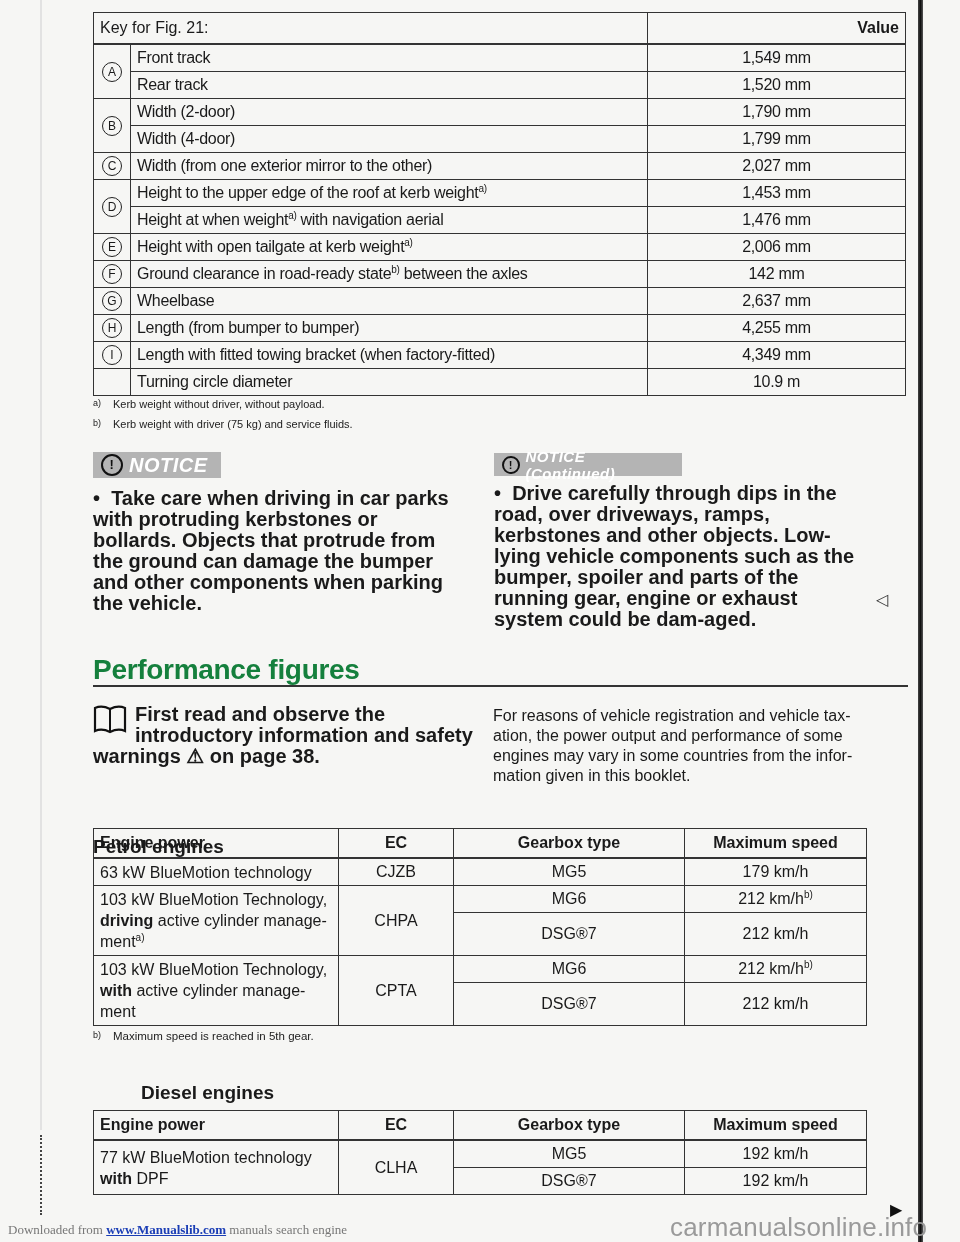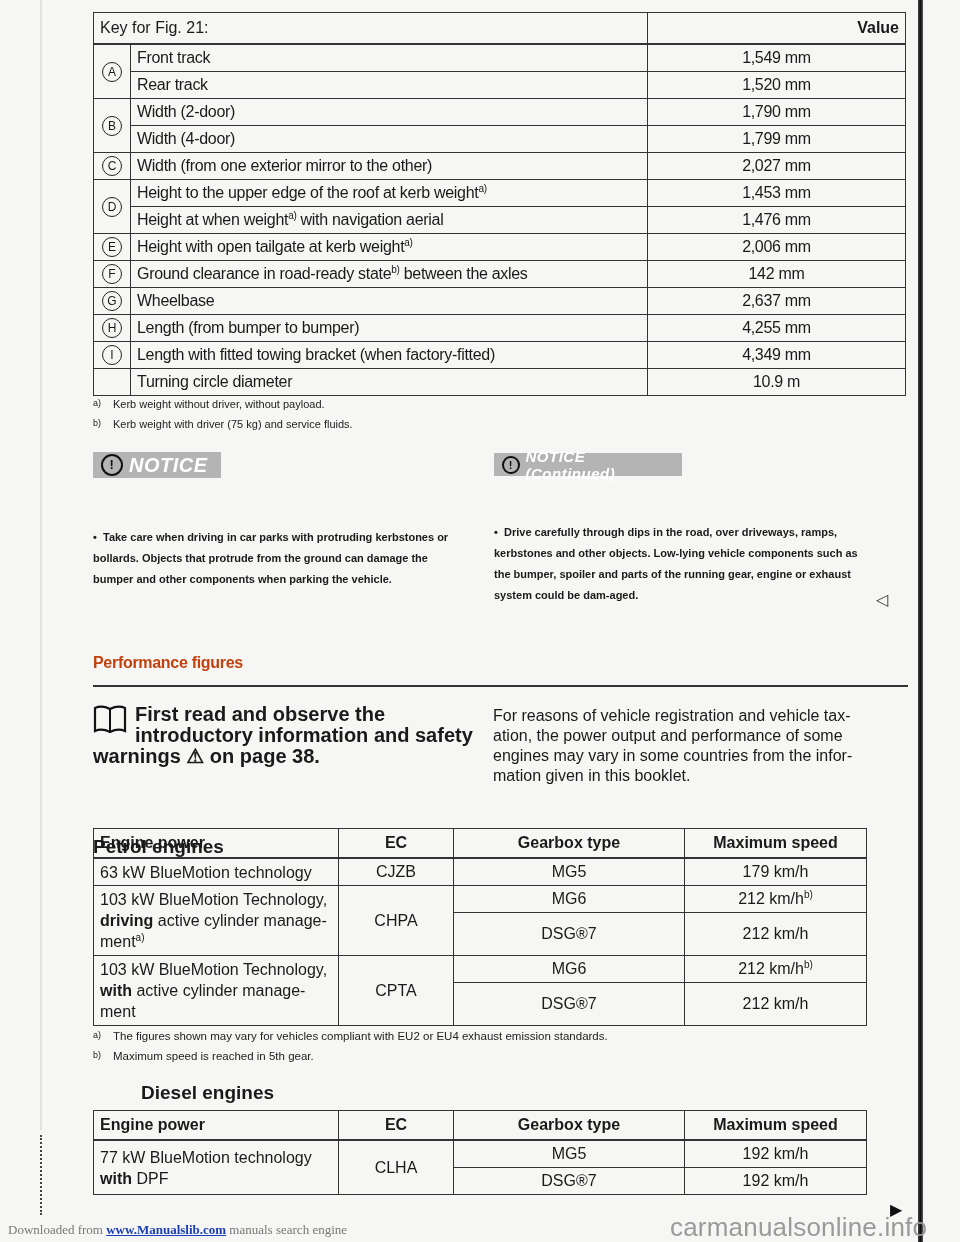--- a/index.html
+++ b/index.html
@@ -53,28 +53,28 @@
     color: #fff; font-weight: bold; font-style: italic;
     display: flex; align-items: center; padding: 0 8px; font-size: 20px;
     letter-spacing: 0.5px;
   }
   .notice-badge .excl {
     display: inline-block; width: 18px; height: 18px; border: 2px solid #111;
     border-radius: 50%; color: #111; font-size: 13px; font-style: normal;
     text-align: center; line-height: 18px; margin-right: 6px;
   }
   .notice-text {
-    position: absolute; font-size: 11px; font-weight: bold; line-height: 21px; margin-top: 39px;
+    position: absolute; font-size: 20px; font-weight: bold; line-height: 21px;
   }
 
   .back-arrow { position: absolute; left: 876px; top: 590px; font-size: 16px; color: #333; }
 
   .section-title {
-    position: absolute; left: 93px; top: 654px; font-size: 16px;
-    font-weight: bold; color: #c2410c; letter-spacing: -0.3px;
+    position: absolute; left: 93px; top: 654px; font-size: 28px;
+    font-weight: bold; color: #15803d; letter-spacing: -0.3px;
   }
   .section-rule {
     position: absolute; left: 93px; top: 685px; width: 815px; height: 2px; background: #333;
   }
   .intro-left {
     position: absolute; left: 93px; top: 704px; width: 380px;
     font-size: 20px; font-weight: bold; line-height: 21px;
   }
   .book-icon {
     display: inline-block; width: 34px; height: 32px; float: left; margin-right: 8px;
@@ -256,21 +256,20 @@
     <td><span>212 km/h</span><sup>b)</sup></td>
   </tr>
   <tr>
     <td style="height:38px;">DSG®7</td>
     <td>212 km/h</td>
   </tr>
 </tbody>
   </table>
 
 <div class="footnotes" style="top:1030px; font-size:11.5px;">
-  <div><span class="fn-mark">a)</span><span>The figures shown may vary for vehicles compliant with EU2 or EU4 exhaust emission standards.</span></div>
   <div><span class="fn-mark">b)</span><span>Maximum speed is reached in 5th gear.</span></div>
 </div>
 
 <div class="sub-title" style="top:1082px;margin-left:48px;">Diesel engines</div>
 
 <table class="perf-table" style="top:1110px;">
   <tbody>
       <tr>
     <th class="ep">Engine power</th>
     <th class="ec">EC</th>

